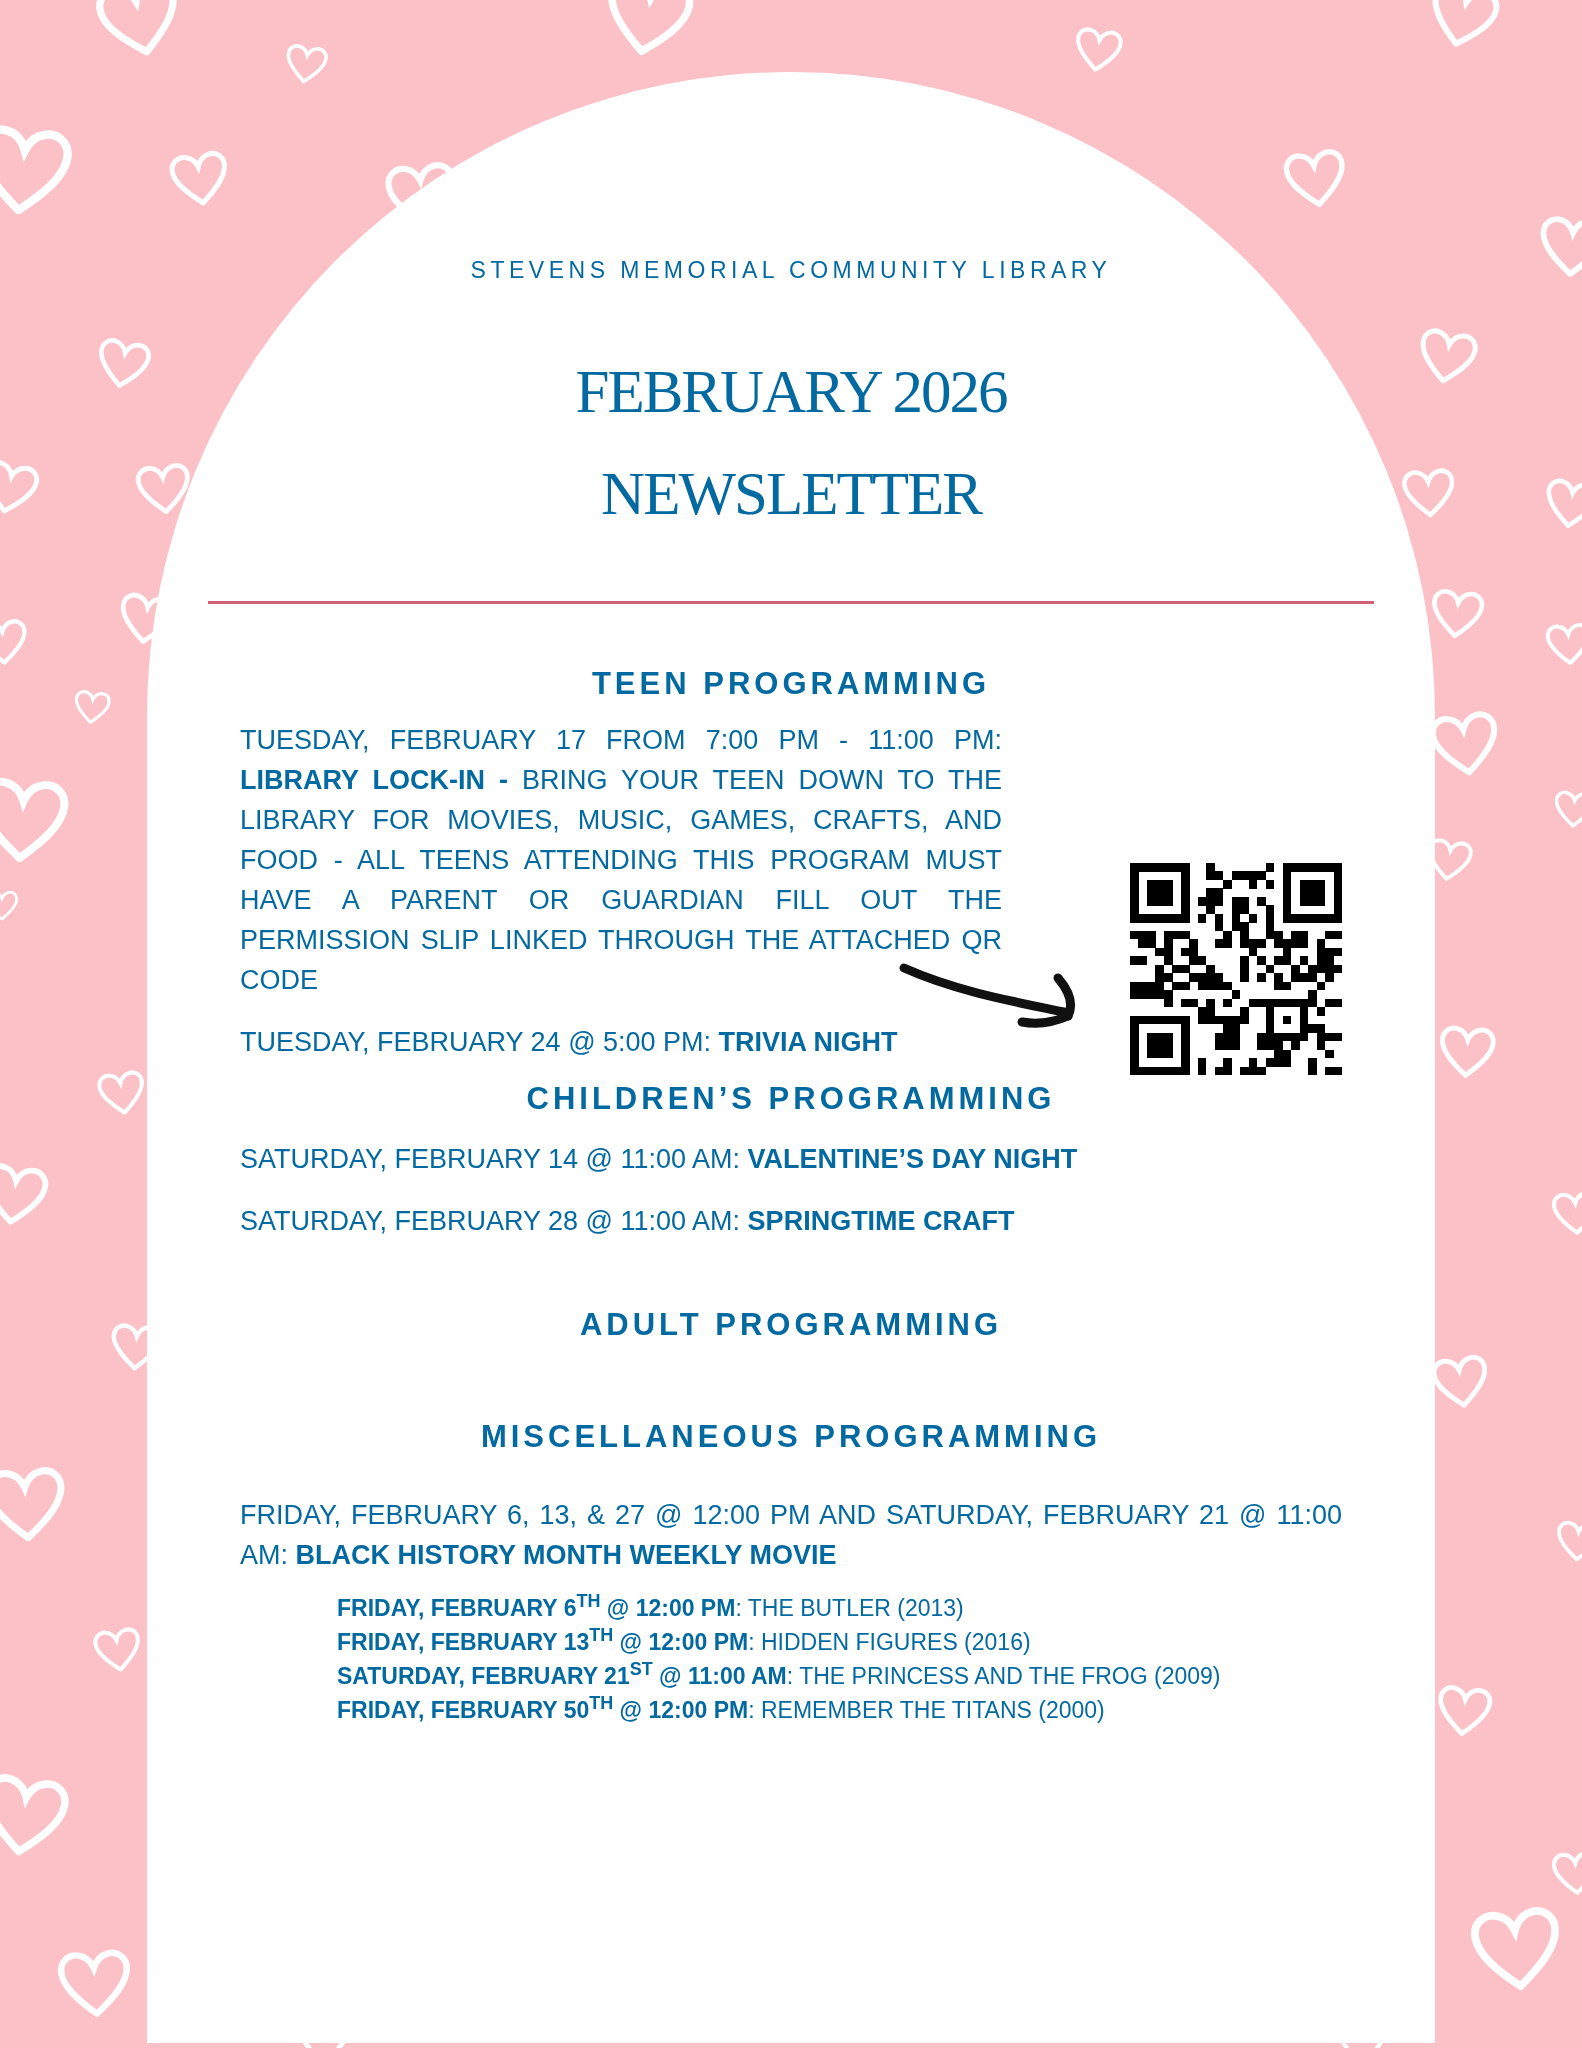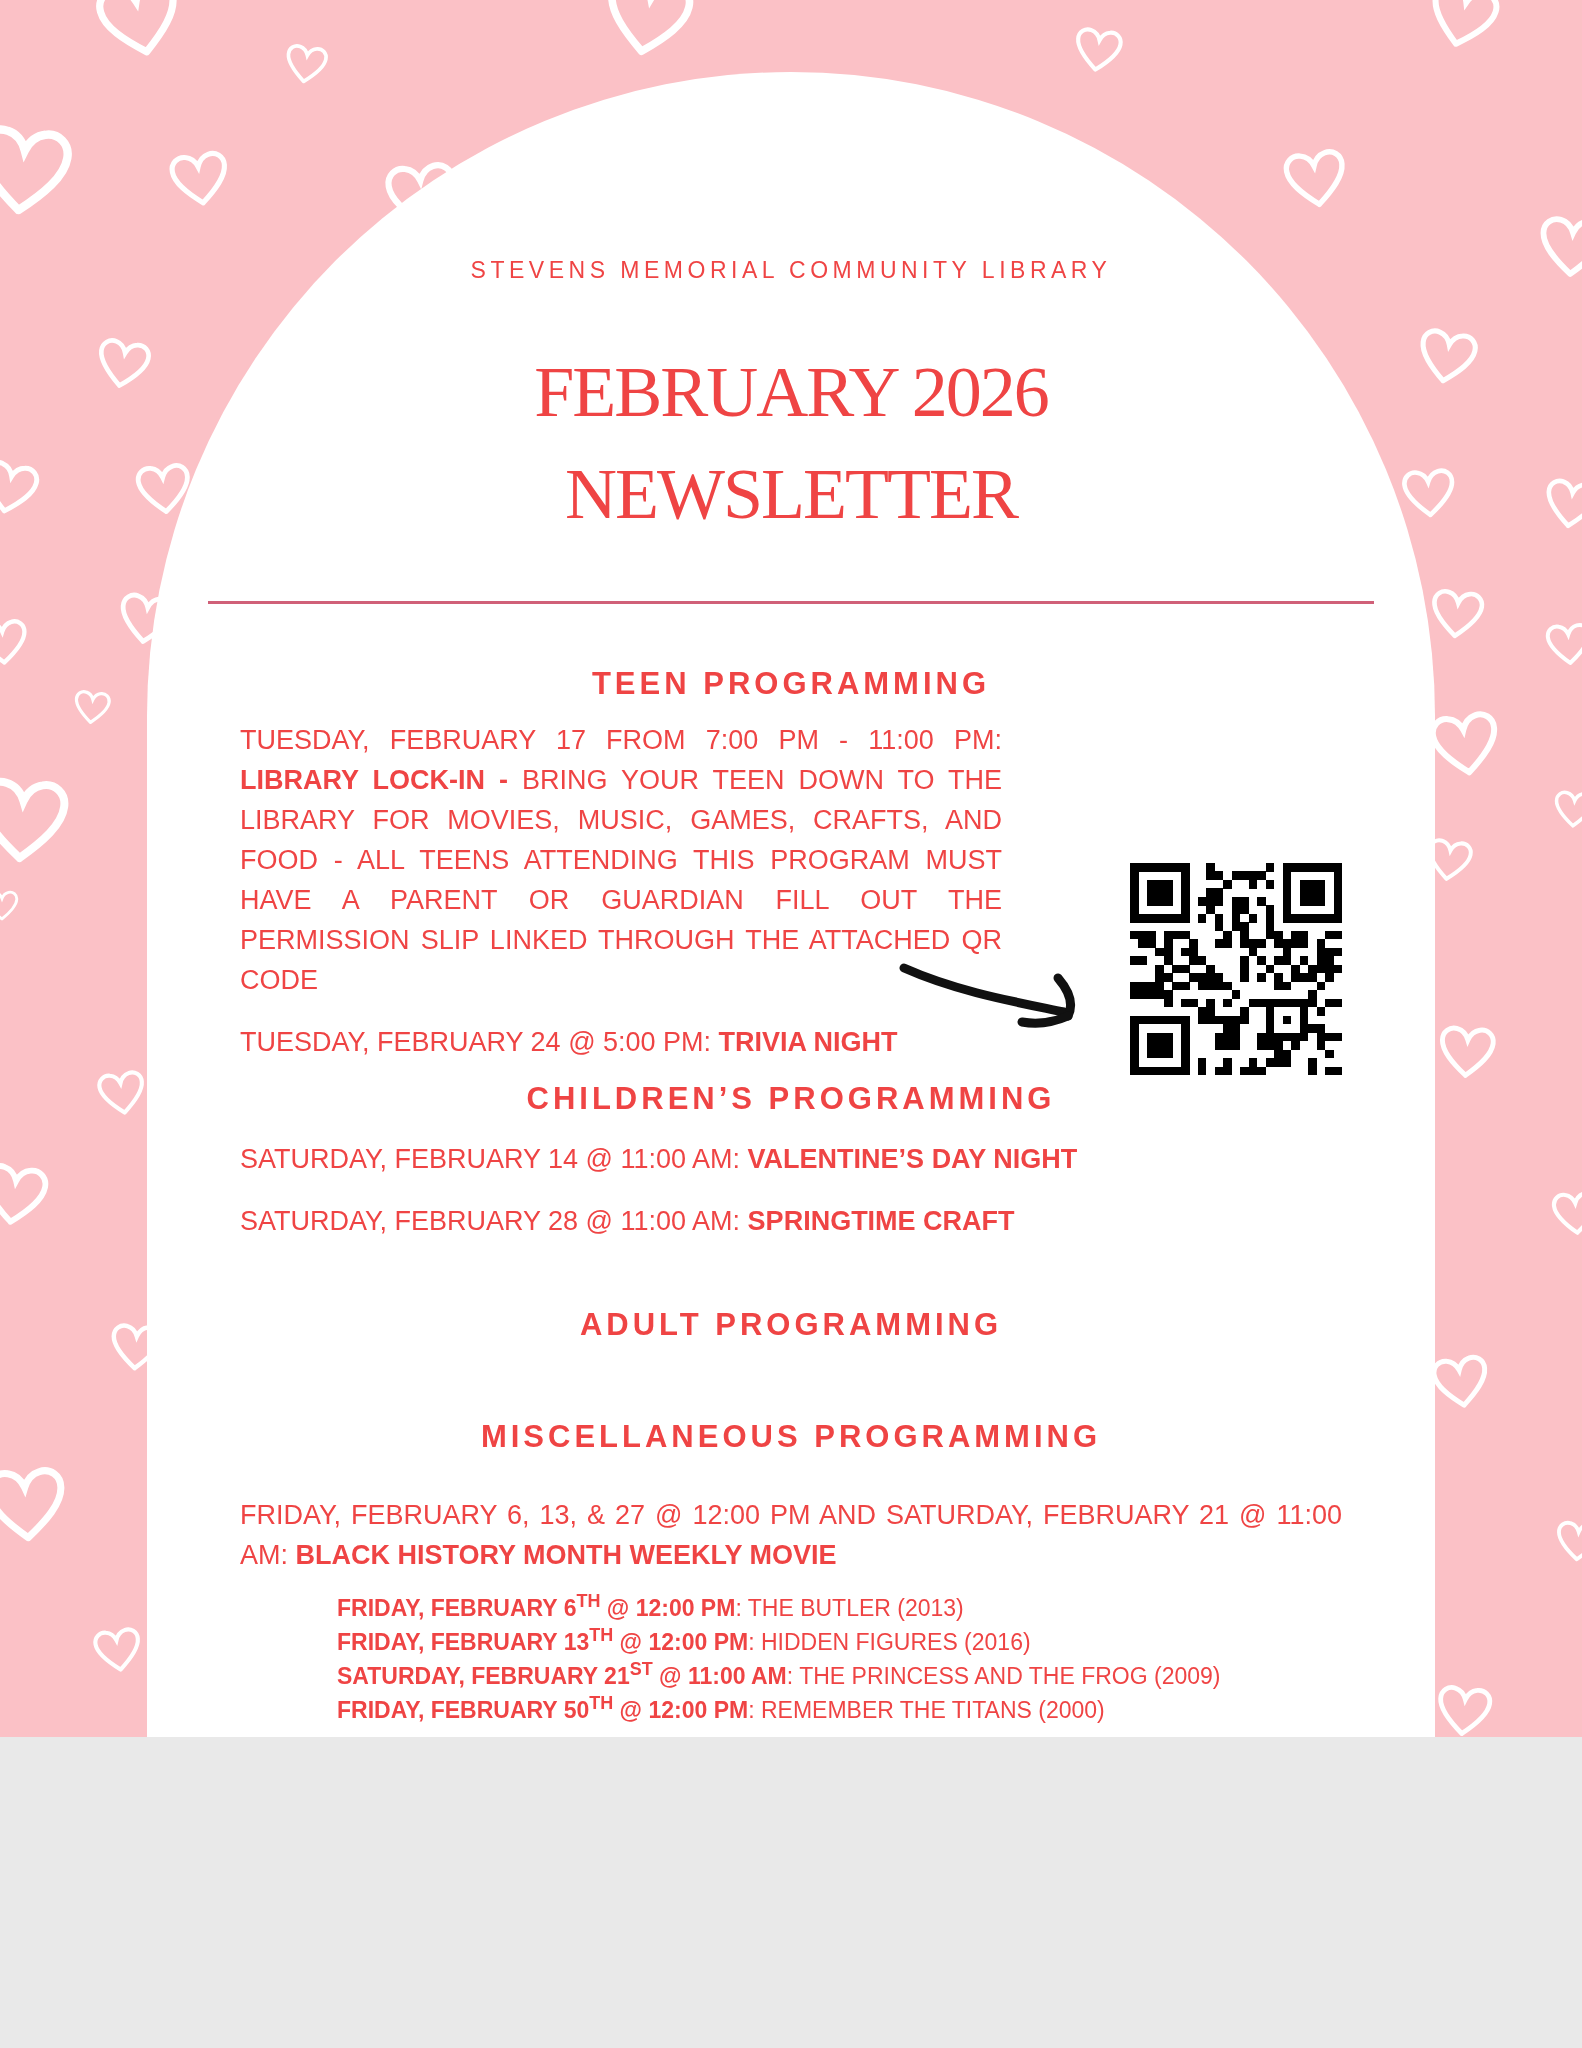--- a/index.html
+++ b/index.html
@@ -1,24 +1,24 @@
 <!DOCTYPE html>
 <html><head>
 <meta charset="utf-8">
 <style>
   html,body{margin:0;padding:0;background:#e9e9e9;}
-  #page{position:relative;width:1582px;height:1737px;overflow:hidden;
-        background:#fbc1c6;font-family:"Liberation Sans",sans-serif;color:#ef4444;}
+  #page{position:relative;width:1582px;height:2048px;overflow:hidden;
+        background:#fbc1c6;font-family:"Liberation Sans",sans-serif;color:#0369a1;}
   #pattern{position:absolute;inset:0;z-index:0;}
   .heart{position:absolute;}
   #arch{position:absolute;left:147px;top:72px;width:1288px;height:1971px;z-index:1;
         background:#ffffff;border-radius:644px 644px 0 0;
         padding:183px 93px 0;box-sizing:border-box;}
   .library-name{font-size:23px;line-height:30px;letter-spacing:4.5px;text-align:center;font-weight:500;}
-  .title{margin-top:56px;font-family:"Liberation Serif",serif;font-size:72px;line-height:102px;
+  .title{margin-top:56px;font-family:"Liberation Serif",serif;font-size:61px;line-height:102px;
          letter-spacing:-2px;text-align:center;font-weight:400;}
   .divider{margin:56px -32px 0;height:3px;background:#d06078;}
   .section-heading{font-size:31px;line-height:36px;font-weight:bold;letter-spacing:4px;text-align:center;}
   .h-teen{margin-top:62px;text-align:center;}
   .event-line{font-size:27px;line-height:40px;}
   .ev-game{margin-top:44px;}
   .para{font-size:27px;line-height:40px;text-align:justify;}
   .lockin{margin-top:18px;}
   .qr-float{float:right;width:340px;height:218px;margin-top:143px;
             display:flex;justify-content:flex-end;align-items:flex-start;}

